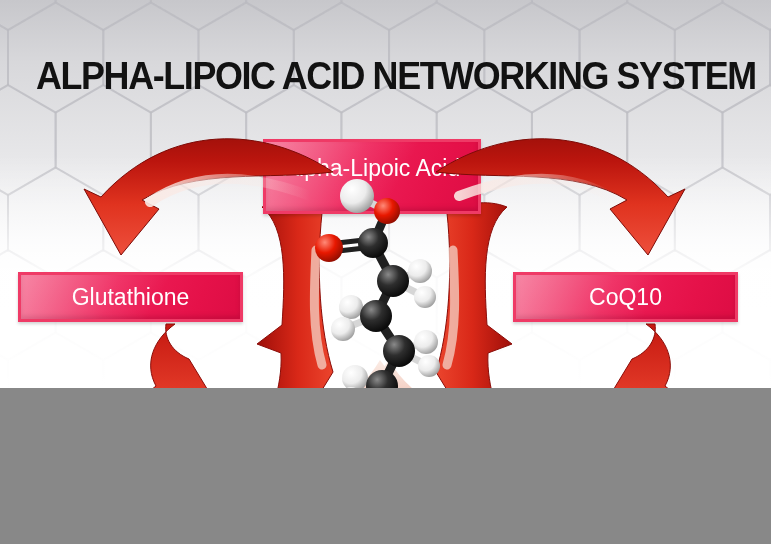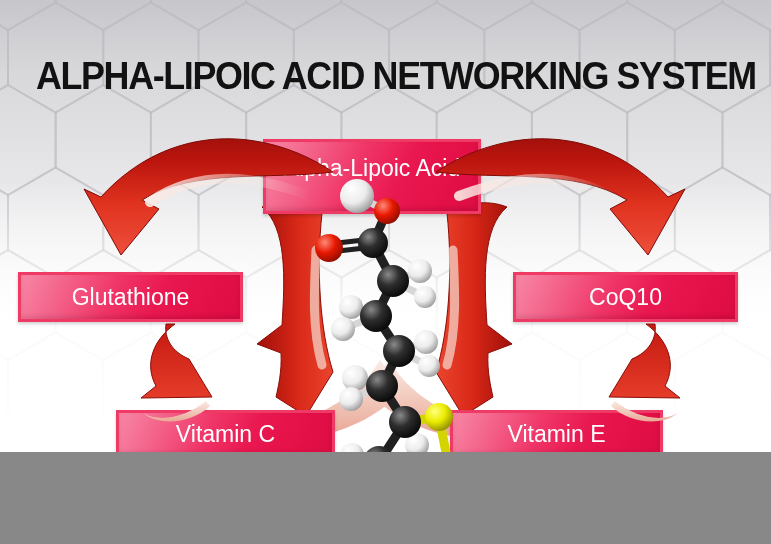--- a/index.html
+++ b/index.html
@@ -1,17 +1,17 @@
 <!DOCTYPE html>
 <html><head>
 <meta charset="utf-8">
 <style>
   html,body{margin:0;padding:0;background:#888;}
   #stage{
-    position:relative;width:771px;height:452px;overflow:hidden;
+    position:relative;width:771px;height:388px;overflow:hidden;
     font-family:"Liberation Sans",sans-serif;
     background:linear-gradient(180deg,#c7c7cb 0%,#d8d8db 16%,#e8e8ea 42%,#f9f9fa 66%,#ffffff 80%);
   }
   #hexes{position:absolute;inset:0;}
   #hexfade{position:absolute;inset:0;
     background:linear-gradient(to bottom,rgba(255,255,255,0) 0%,rgba(255,255,255,0) 40%,rgba(255,255,255,.9) 70%,#fff 100%);}
   svg.layer{position:absolute;inset:0;width:771px;height:544px;}
   #title{
     position:absolute;left:36px;top:54px;color:#121212;font-weight:700;
     font-size:39px;letter-spacing:-1.5px;white-space:nowrap;

